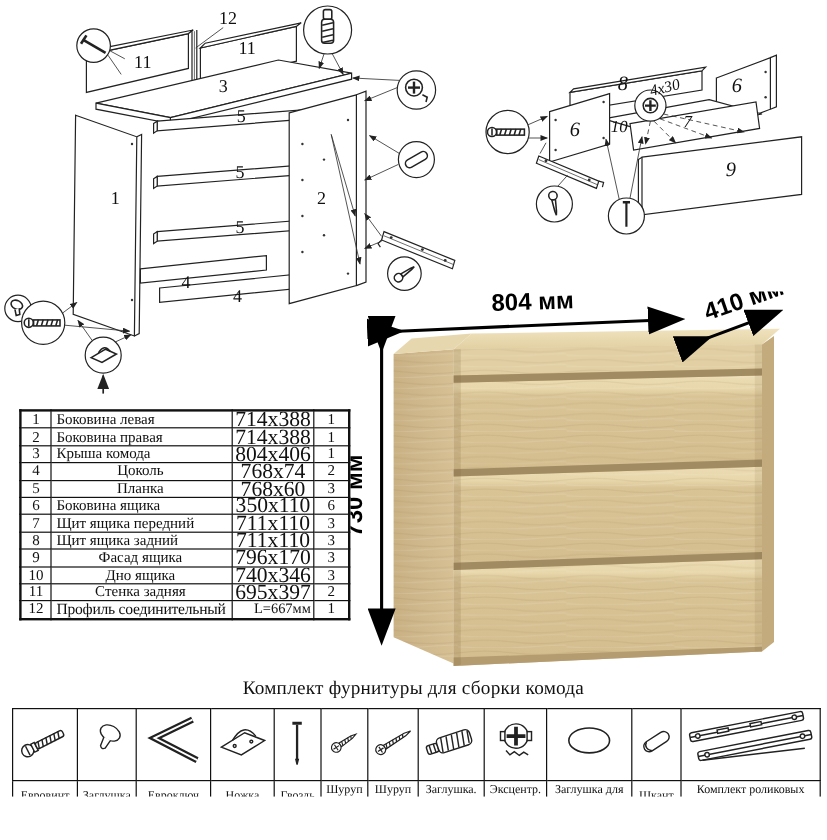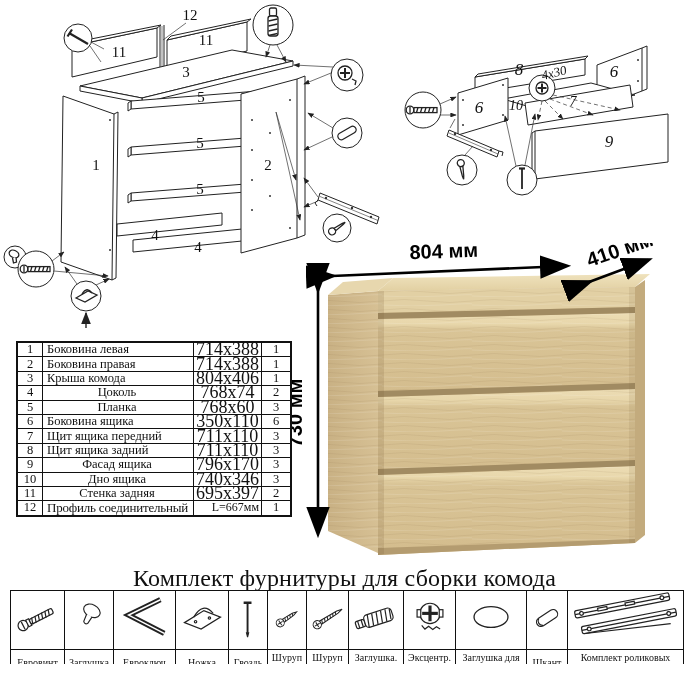--- a/index.html
+++ b/index.html
@@ -30,21 +30,21 @@
   .parts-table tr:nth-child(4) .c-name,
   .parts-table tr:nth-child(5) .c-name,
   .parts-table tr:nth-child(9) .c-name,
   .parts-table tr:nth-child(10) .c-name,
   .parts-table tr:nth-child(11) .c-name{text-align:center;padding-left:0;}
   .parts-table tr:nth-child(12) .c-name{font-size:13px;letter-spacing:-.2px;}
   .parts-table tr:nth-child(12) .c-size{font-size:12px;text-align:right;padding-left:2px;}
 
   
   .hw-title{position:absolute;left:0;top:565px;width:689px;text-align:center;
-            font-size:24px;letter-spacing:.2px;}
+            font-size:16px;letter-spacing:.2px;}
   .hw-table{position:absolute;left:10px;top:590px;width:673px;border-collapse:collapse;
             border:1.5px solid #111;table-layout:fixed;padding-left:16px;}
   .hw-table td{border:1px solid #111;text-align:center;vertical-align:middle;padding:0;}
   .hw-table .r-icon td{height:57px;}
   .hw-table .r-name td{height:25px;font-size:10px;line-height:10.5px;padding:1px;}
   .hw-table .r-qty td{height:20px;font-size:16px;font-weight:bold;}
 
   
   .dresser{position:absolute;left:292px;top:243px;width:397px;height:330px;}
   .dim{font-family:"Liberation Sans",sans-serif;font-weight:bold;font-size:20px;fill:#000;}

